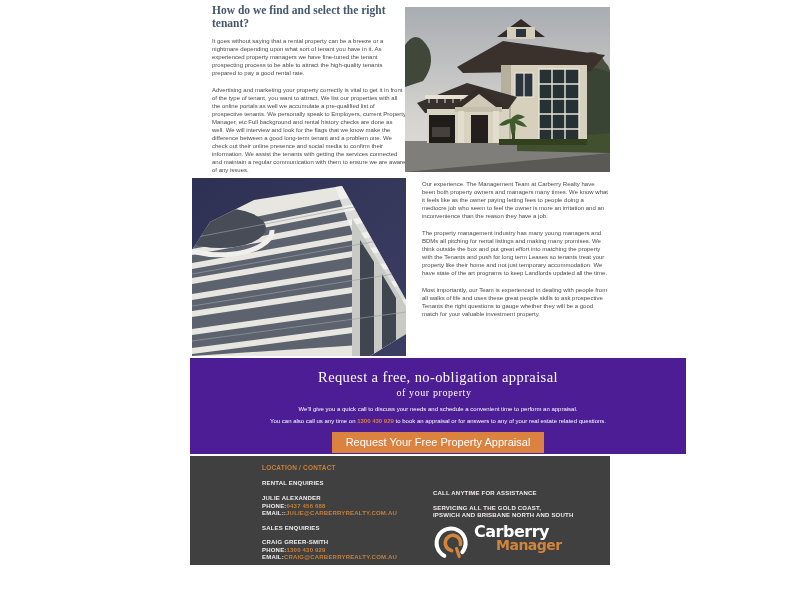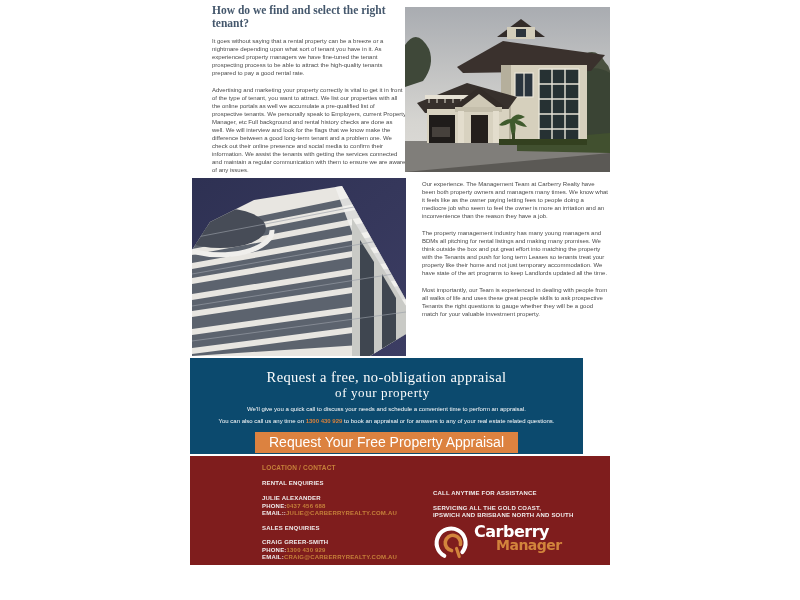--- a/index.html
+++ b/index.html
@@ -14,30 +14,30 @@
   .photo{position:absolute;display:block;}
   .house-photo{left:215px;top:7px;width:205px;height:165px;}
 
   
   .sec2{position:absolute;left:190px;top:172px;width:420px;height:186px;}
   .building-photo{left:2px;top:6px;width:214px;height:178px;}
   .sec2-text{position:absolute;left:232px;top:8px;width:186px;}
   .sec2-text h1.head{margin-bottom:6px;}
 
   
-  .appraisal{position:absolute;left:190px;top:358px;width:393px;height:96px;background:#0c4a6e;text-align:center;}
+  .appraisal{position:absolute;left:190px;top:358px;width:496px;height:96px;background:#4c1d95;text-align:center;}
   .appr-h1{font-family:"Liberation Serif",serif;font-size:14.5px;color:#fdfdfd;letter-spacing:.4px;margin:11px 0 0 0;line-height:16px;font-weight:normal;}
-  .appr-h2{font-family:"Liberation Serif",serif;font-size:13px;color:#fdfdfd;letter-spacing:.6px;margin:0 8px 5px 0;line-height:15px;font-weight:normal;}
+  .appr-h2{font-family:"Liberation Serif",serif;font-size:10px;color:#fdfdfd;letter-spacing:.6px;margin:0 8px 5px 0;line-height:15px;font-weight:normal;}
   .appr-sub{font-size:6px;line-height:8px;color:#fefefe;margin:0 auto 4px auto;width:360px;}
   .appr-sub2{font-size:6px;line-height:8px;color:#fefefe;margin:2px auto 0 auto;width:350px;}
   .appr-phone{color:#d9803b;font-weight:bold;cursor:pointer;}
-  .appr-btn{display:inline-block;margin-top:7px;background:#dc8240;color:#ffffff;font-size:14px;line-height:21px;padding:0 14px;border:none;cursor:pointer;font-family:"Liberation Sans",sans-serif;}
-
-  
-  .footer{position:absolute;left:190px;top:456px;width:420px;height:109px;background:#7f1d1d;}
+  .appr-btn{display:inline-block;margin-top:7px;background:#dc8240;color:#ffffff;font-size:11px;line-height:21px;padding:0 14px;border:none;cursor:pointer;font-family:"Liberation Sans",sans-serif;}
+
+  
+  .footer{position:absolute;left:190px;top:456px;width:420px;height:109px;background:#404040;}
   .f{position:absolute;font-size:6px;line-height:7px;font-weight:bold;color:#efecec;letter-spacing:.2px;white-space:nowrap;}
   .f-orange{color:#c5803a;}
   .f a,.f .val{color:#c5803a;text-decoration:none;cursor:pointer;}
   .loc{left:72px;top:8px;font-size:6.5px;}
   .rental-h{left:72px;top:24px;}
   .rental-name{left:72px;top:39px;}
   .rental-phone{left:72px;top:47px;}
   .rental-email{left:72px;top:54px;}
   .sales-h{left:72px;top:69px;}
   .sales-name{left:72px;top:83px;}

